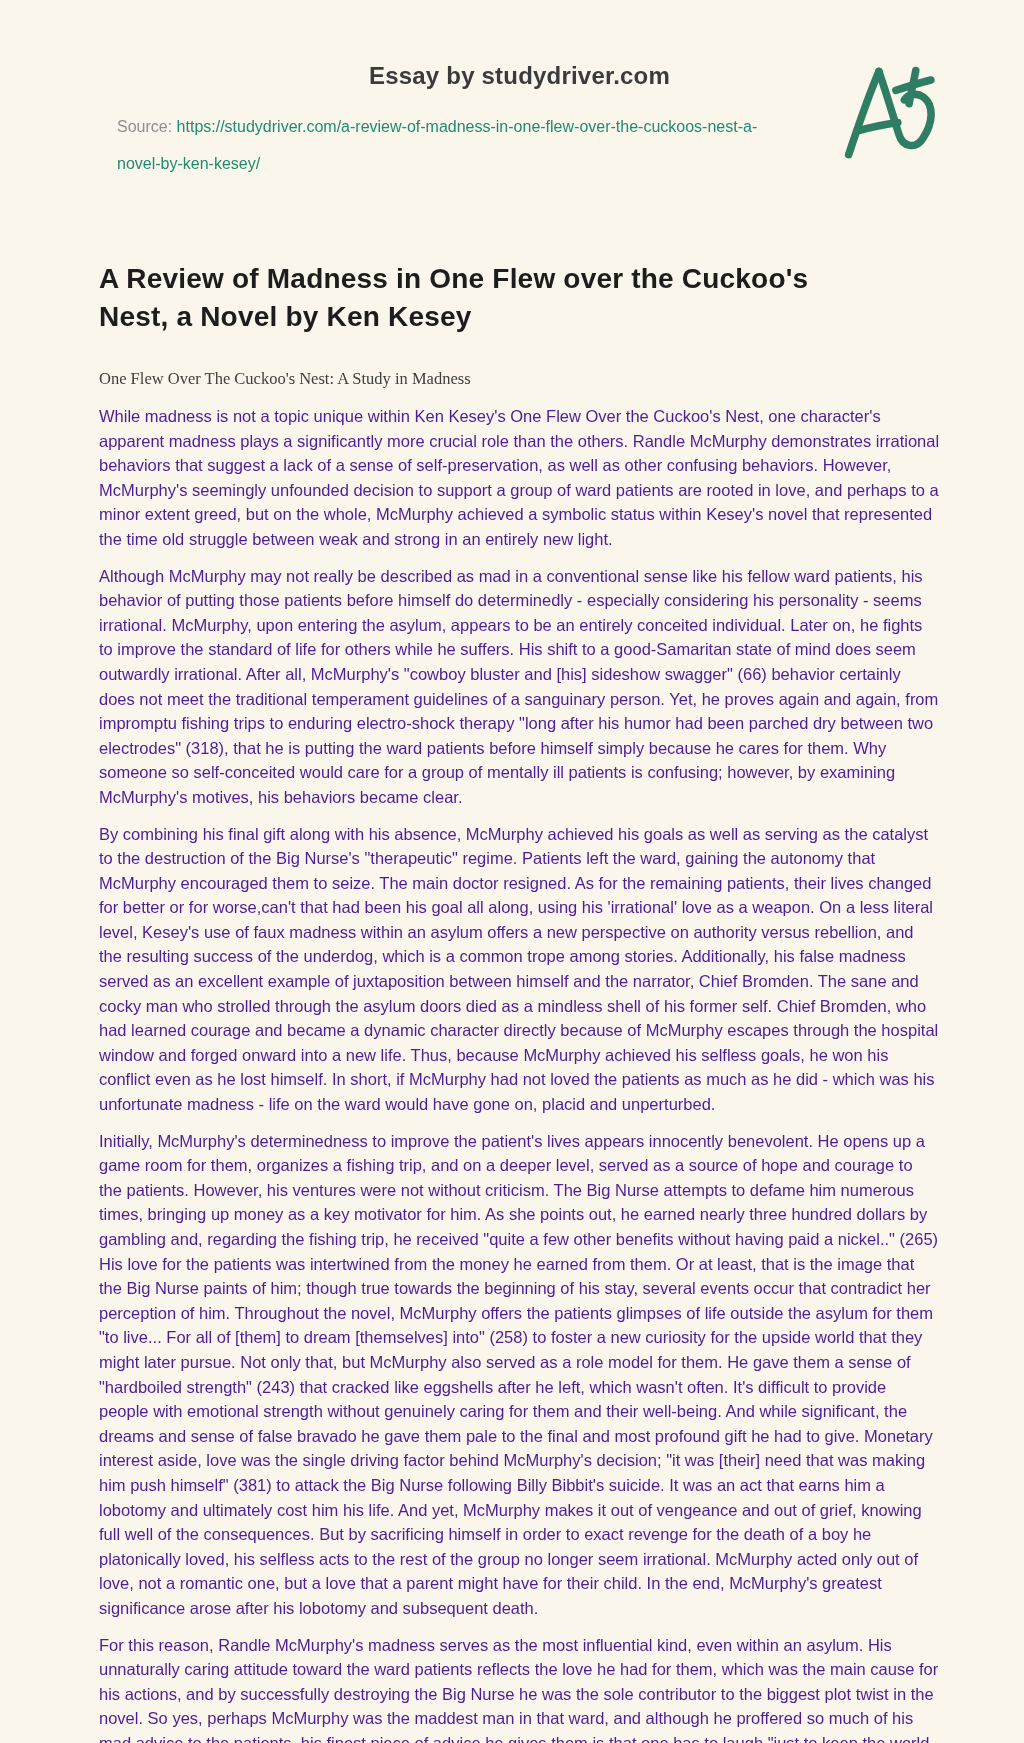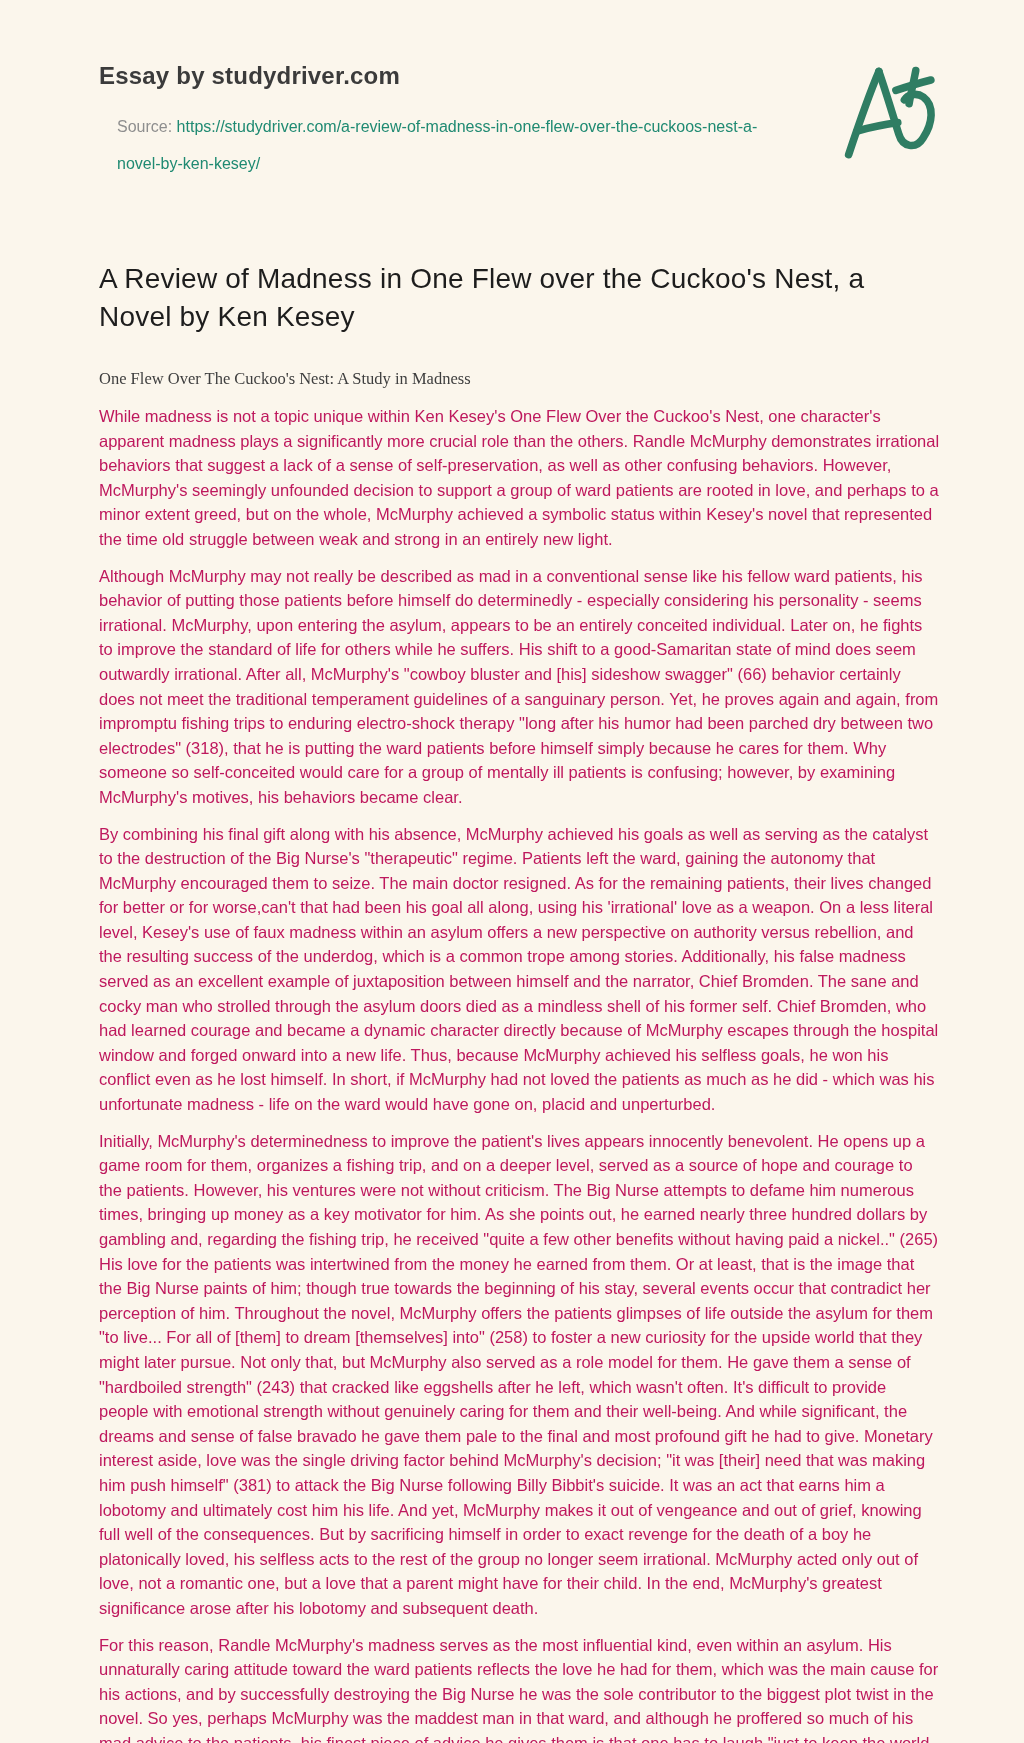--- a/index.html
+++ b/index.html
@@ -16,20 +16,21 @@
     overflow: hidden;
     box-sizing: border-box;
     padding: 62px 84px 30px 99px;
   }
   .site-title {
     margin: 0 0 17px 0;
     font-size: 24px;
     font-weight: bold;
     color: #3b3b3b;
     letter-spacing: 0.2px;
+    text-align: center;
   }
   .source {
     margin: 18px;
     max-width: 648px;
     font-size: 16px;
     line-height: 37px;
     color: #8e8e8e;
     overflow-wrap: anywhere;
   }
   .source a {
@@ -41,37 +42,37 @@
     top: 60px;
     right: 78px;
     width: 104px;
     height: 110px;
   }
   .essay-title {
     margin: 78px 0 0 0;
     max-width: 780px;
     font-size: 28px;
     line-height: 38px;
-    font-weight: normal;
+    font-weight: bold;
     color: #1d1d1d;
     letter-spacing: 0.2px;
   }
   .essay-subtitle {
     margin: 32px 0 14px 0;
     font-size: 16.5px;
     line-height: 22px;
     color: #3e3e3e;
     font-family: Liberation Serif, serif;
   }
   p.body-par {
     margin: 0 0 12px 0;
     max-width: 843px;
     font-size: 16.5px;
     line-height: 24.6px;
-    color: #be185d;
+    color: #4c1d95;
   }
 </style>
 </head>
 <body>
 
 <div class="page">
 
   <div>
     <h1 class="site-title">Essay by studydriver.com</h1>
     <p class="source"><span>Source:</span> <a href="#">https://studydriver.com/a-review-of-madness-in-one-flew-over-the-cuckoos-nest-a-novel-by-ken-kesey/</a></p>

